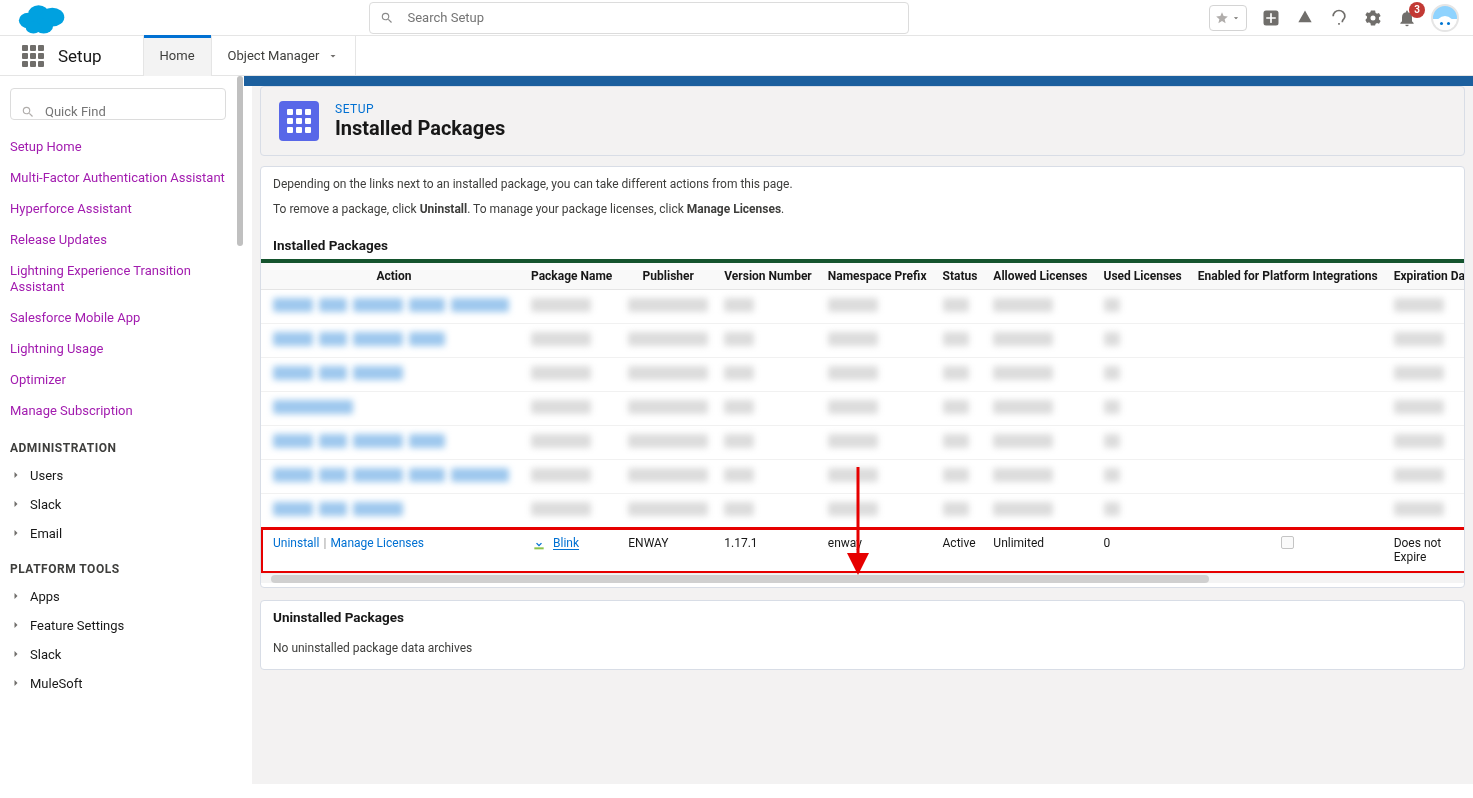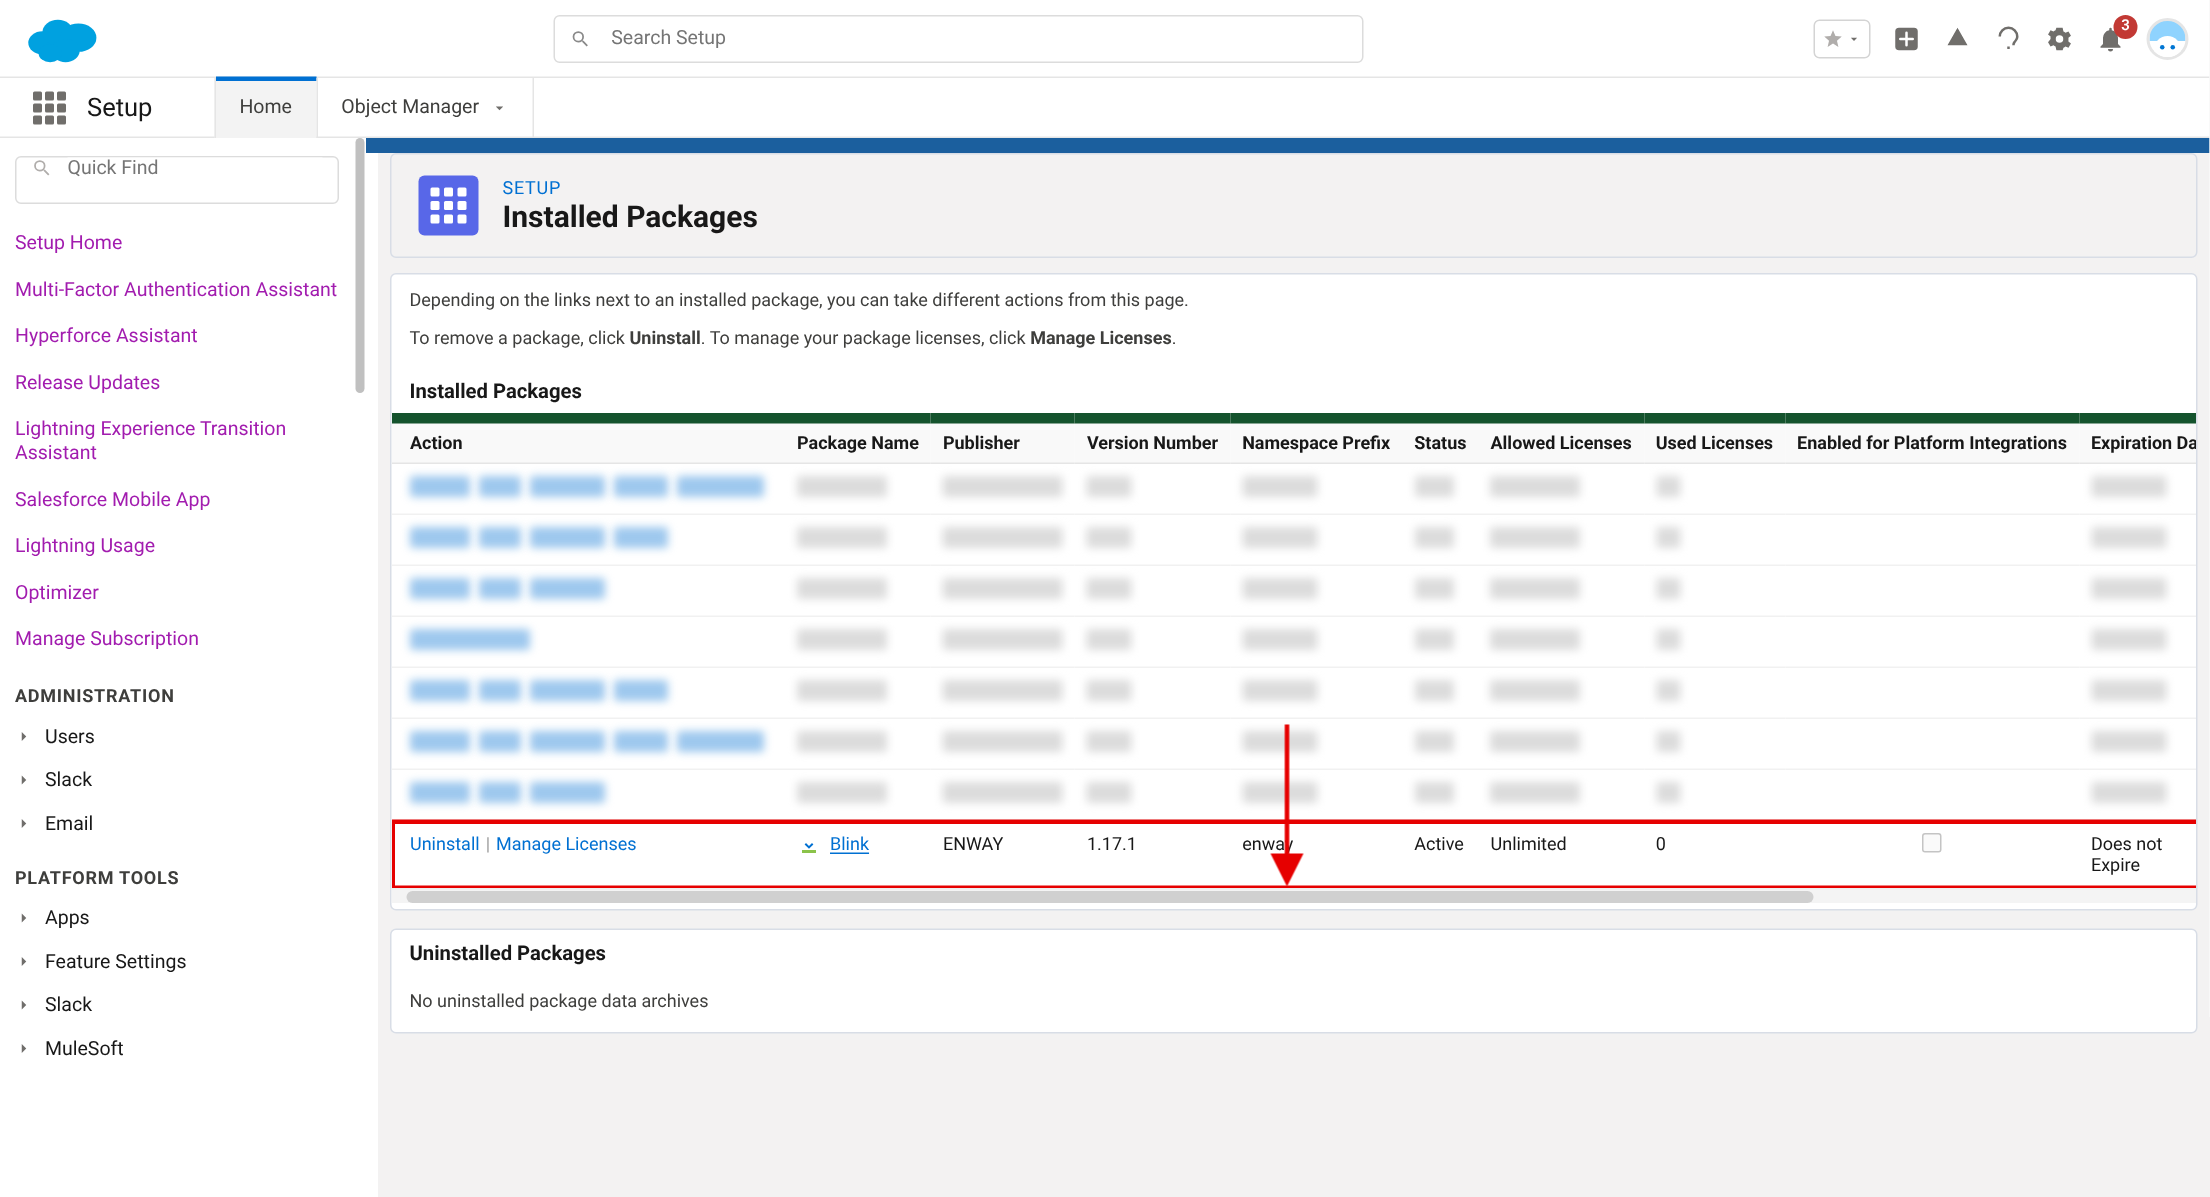--- a/index.html
+++ b/index.html
@@ -1,19 +1,19 @@
 <!DOCTYPE html>
 <html><head>
 <meta charset="utf-8">
 <style>
   * { margin: 0; padding: 0; box-sizing: border-box; font-family: -apple-system, BlinkMacSystemFont, "Segoe UI", Roboto, Helvetica, Arial, sans-serif; }
   body { width: 1473px; height: 798px; background: #fff; overflow: hidden; color: #181818; }
 
   
-  .top-header { display: flex; align-items: center; height: 52px; border-bottom: 1px solid #e5e5e5; gap: 41px; }
+  .top-header { display: flex; align-items: center; height: 36px; border-bottom: 1px solid #e5e5e5; gap: 41px; }
   .logo { width: 52px; height: 36px; margin-left: 16px; }
   .logo svg { width: 100%; height: 100%; }
   .search-wrap { margin-left: auto; margin-right: auto; width: 540px; height: 32px; border: 1px solid #dcdcdc; border-radius: 4px; display: flex; align-items: center; padding: 0 10px; color: #706e6b; }
   .search-wrap svg { width: 14px; height: 14px; margin-right: 14px; fill: #8a8a8a; }
   .search-wrap input { border: none; outline: none; flex: 1; font-size: 13px; color: #706e6b; background: transparent; }
   .header-icons { display: flex; align-items: center; gap: 14px; margin-right: 14px; }
   .star-btn { width: 38px; height: 26px; border: 1px solid #d4d4d4; border-radius: 4px; display: flex; align-items: center; justify-content: center; gap: 2px; color: #b0adab; }
   .star-btn svg { width: 14px; height: 14px; fill: #b0adab; }
   .star-btn .chev { width: 10px; height: 10px; }
   .hicon { width: 20px; height: 20px; fill: #706e6b; display:block; }
@@ -36,21 +36,21 @@
   .tab svg { width: 12px; height: 12px; margin-left: 8px; fill: #706e6b; }
 
   
   .main-area { display: flex; height: calc(798px - 90px); }
 
   
   .sidebar-wrap { display: flex; }
   .sidebar { width: 236px; padding: 12px 10px 0 10px; overflow: hidden; font-size: 13px; }
   .sidebar-scroll { width: 8px; background: #fff; position: relative; }
   .sidebar-scroll .thumb { position: absolute; top: 0; left: 1px; width: 6px; height: 170px; background: #c0c0c0; border-radius: 3px; }
-  .quick-find { height: 32px; border: 1px solid #dcdcdc; border-radius: 4px; display: flex; align-items: flex-start; padding: 0 10px; margin-bottom: 12px; }
+  .quick-find { height: 32px; border: 1px solid #dcdcdc; border-radius: 4px; display: flex; align-items: flex-end; padding: 0 10px; margin-bottom: 12px; }
   .quick-find svg { width: 14px; height: 14px; fill: #b0adab; margin-right: 10px; }
   .quick-find input { border: none; outline: none; flex: 1; font-size: 13px; color: #706e6b; }
   .side-item { padding: 7px 0; color: #a21caf; cursor: pointer; line-height: 1.3; }
   .side-heading { padding: 14px 0 6px 0; font-size: 12px; font-weight: 700; letter-spacing: .5px; color: #3e3e3c; }
   .side-collapsible { display: flex; align-items: center; gap: 8px; padding: 7px 0; cursor: pointer; }
   .side-collapsible svg { width: 12px; height: 12px; fill: #706e6b; }
 
   
   .content-wrap { flex: 1; overflow: hidden; background: linear-gradient(180deg,#1b5f9e 0%, #1b5f9e 10px, transparent 10px); padding: 10px 0 0 8px; display:flex; flex-direction:column;}
   .content-bg { background: #f3f2f2; border-top-left-radius: 0; flex:1; overflow:hidden; padding: 0 0 0 8px; display:flex; flex-direction:column;}
@@ -63,21 +63,21 @@
   .panel { background: #fff; border: 1px solid #d8dde6; border-radius: 4px; margin: 0 8px 12px 0; font-size: 12px; position: relative; overflow:hidden;}
   .panel-intro { padding: 8px 12px 10px 12px; color: #3e3e3c; line-height: 1.6; position:relative;}
   .panel-intro strong { font-weight: 700; }
   .btn-exchange { position: absolute; top: -4px; right: 0; background: #0070d2; color: #fff; padding: 9px 14px; font-size: 14px; border: 1px solid #005fb2; border-bottom-left-radius: 4px; border-bottom-right-radius: 4px; cursor: pointer; font-weight:600;}
   .btn-exchange .raquo { margin-left: 4px; }
 
   .section-title { font-weight: 700; font-size: 13.5px; padding: 8px 12px 6px 12px; }
 
   .tbl-scroll { overflow-x: auto; }
   table.pkg { width: 100%; border-collapse: collapse; font-size: 12px; table-layout: auto; }
-  table.pkg th { text-align: left; font-weight: 700; padding: 6px 8px; border-top: 7px solid #14532d; border-bottom: 1px solid #e5e5e5; white-space: nowrap; background: #f9f9f9;}
+  table.pkg th { text-align: center; font-weight: 700; padding: 6px 8px; border-top: 4px solid #14532d; border-bottom: 1px solid #e5e5e5; white-space: nowrap; background: #f9f9f9;}
   table.pkg th:first-child, table.pkg td:first-child { padding-left: 12px; }
   table.pkg td { padding: 8px 8px; border-bottom: 1px solid #f1f1f1; vertical-align: top; white-space: nowrap;}
   .blur-box { background: #dcdcdc; filter: blur(3px); height: 14px; border-radius: 2px; display:inline-block;}
   .blur-blue { background: #9ec8ee; filter: blur(3px); height: 14px; border-radius: 2px; display:inline-block;}
   .blur-row td { padding-top: 12px; padding-bottom: 12px;}
   .action-link { color: #0070d2; }
   .action-sep { color: #9b9b9b; margin: 0 4px;}
   .pkg-icon { width:16px; height:16px; display:inline-flex; align-items:center; justify-content:center; vertical-align:middle; margin-right:6px;}
   .pkg-icon svg{width:16px;height:16px;}
   .pkg-name-link { color:#0070d2; text-decoration: underline;}

